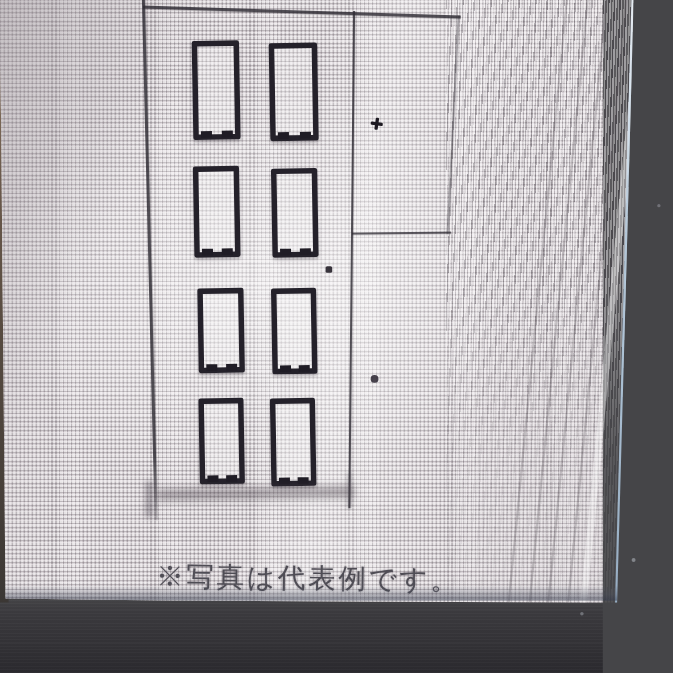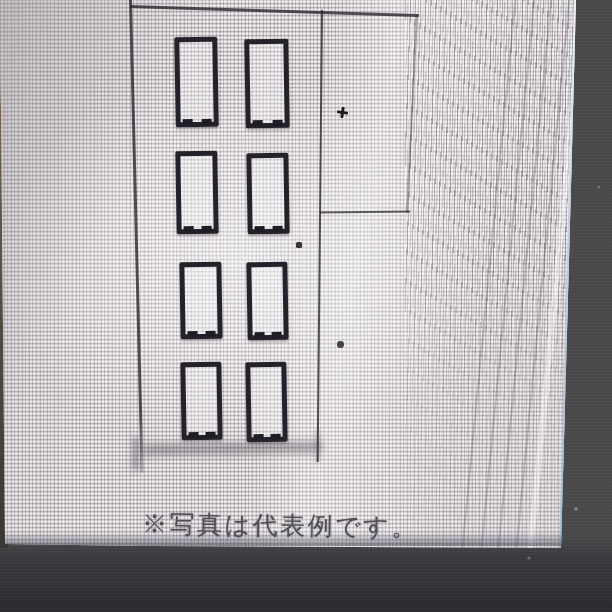--- a/index.html
+++ b/index.html
@@ -1,21 +1,21 @@
 <!DOCTYPE html>
 <html><head>
 <meta charset="utf-8">
 <style>
   html,body{margin:0;padding:0;}
   body{
     width:612px;height:612px;overflow:hidden;position:relative;
     background:#454548;
     font-family:"Liberation Sans", sans-serif;
   }
-  .stage{position:absolute;inset:0;width:612px;height:612px;}
+  .stage{position:absolute;inset:0;width:548px;height:612px;}
 
   
   .surround{
     position:absolute;inset:0;
     background:
       repeating-linear-gradient(0deg, rgba(255,255,255,0.02) 0 1px, rgba(0,0,0,0.02) 1px 3px),
       linear-gradient(180deg, #4a4a4c 0px, #49494b 540px, #3c3b3f 555px, #323135 590px, #2b2a2f 612px);
   }
 
   

